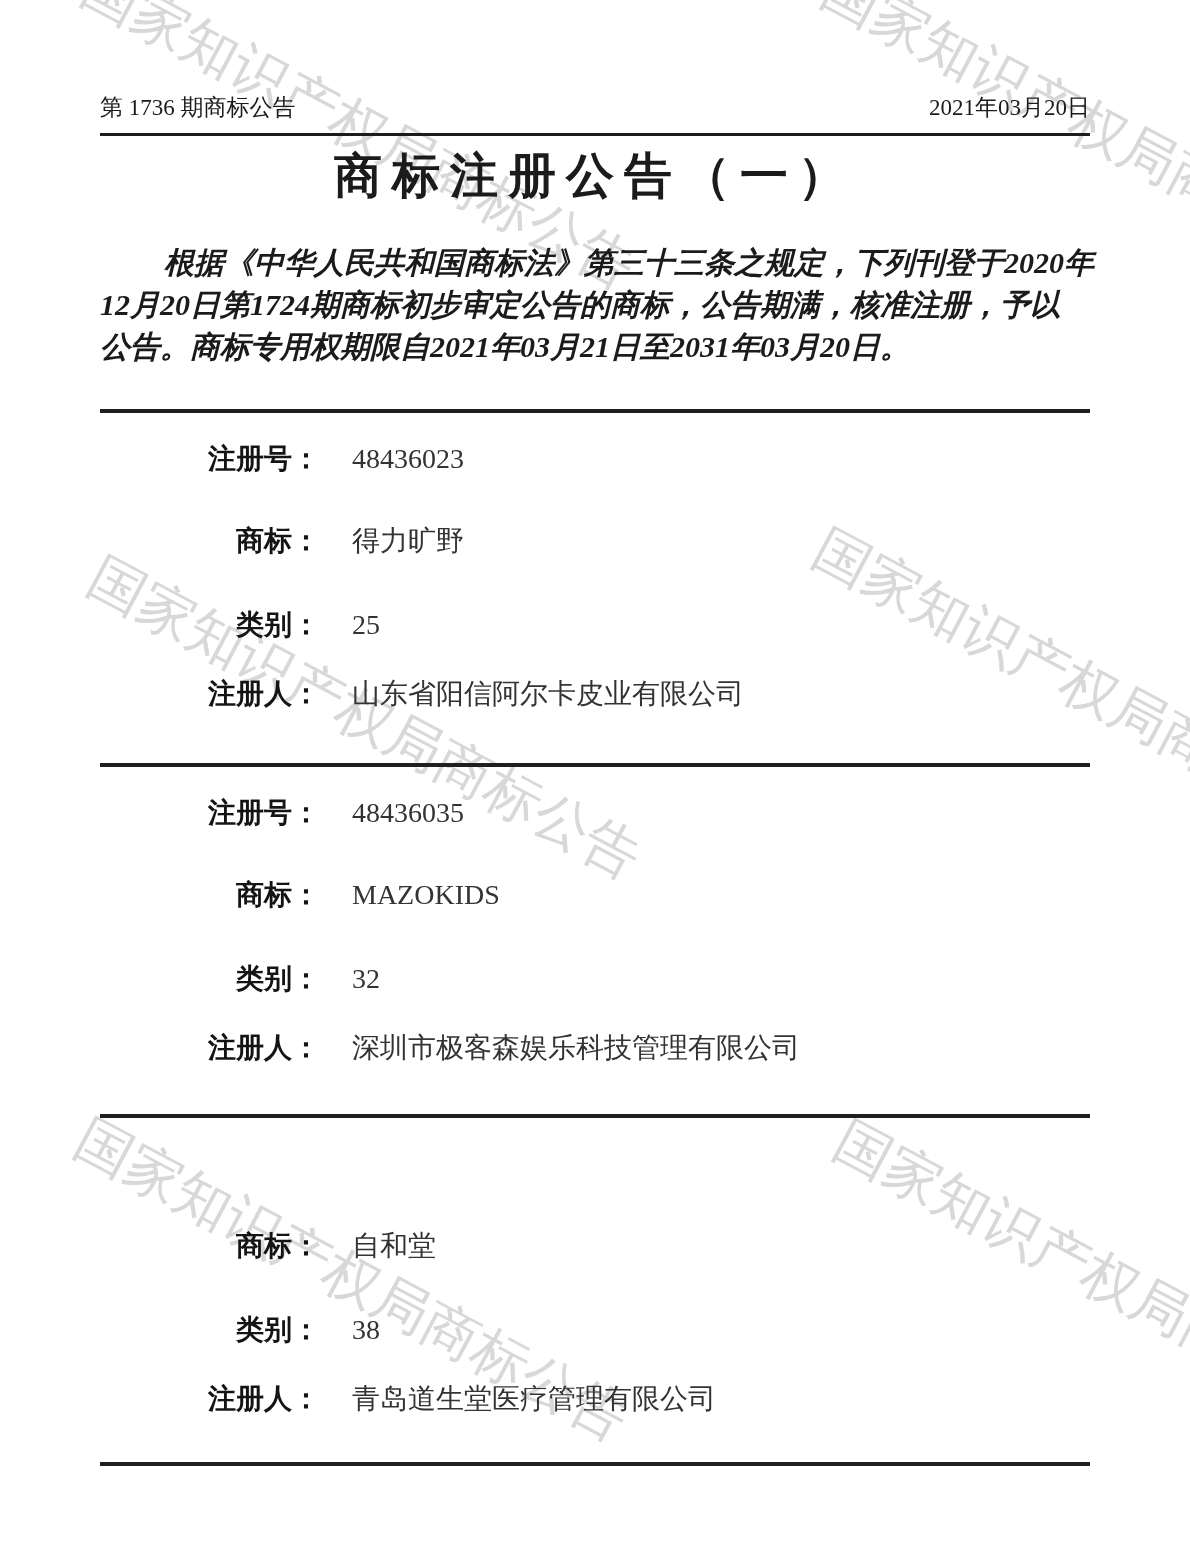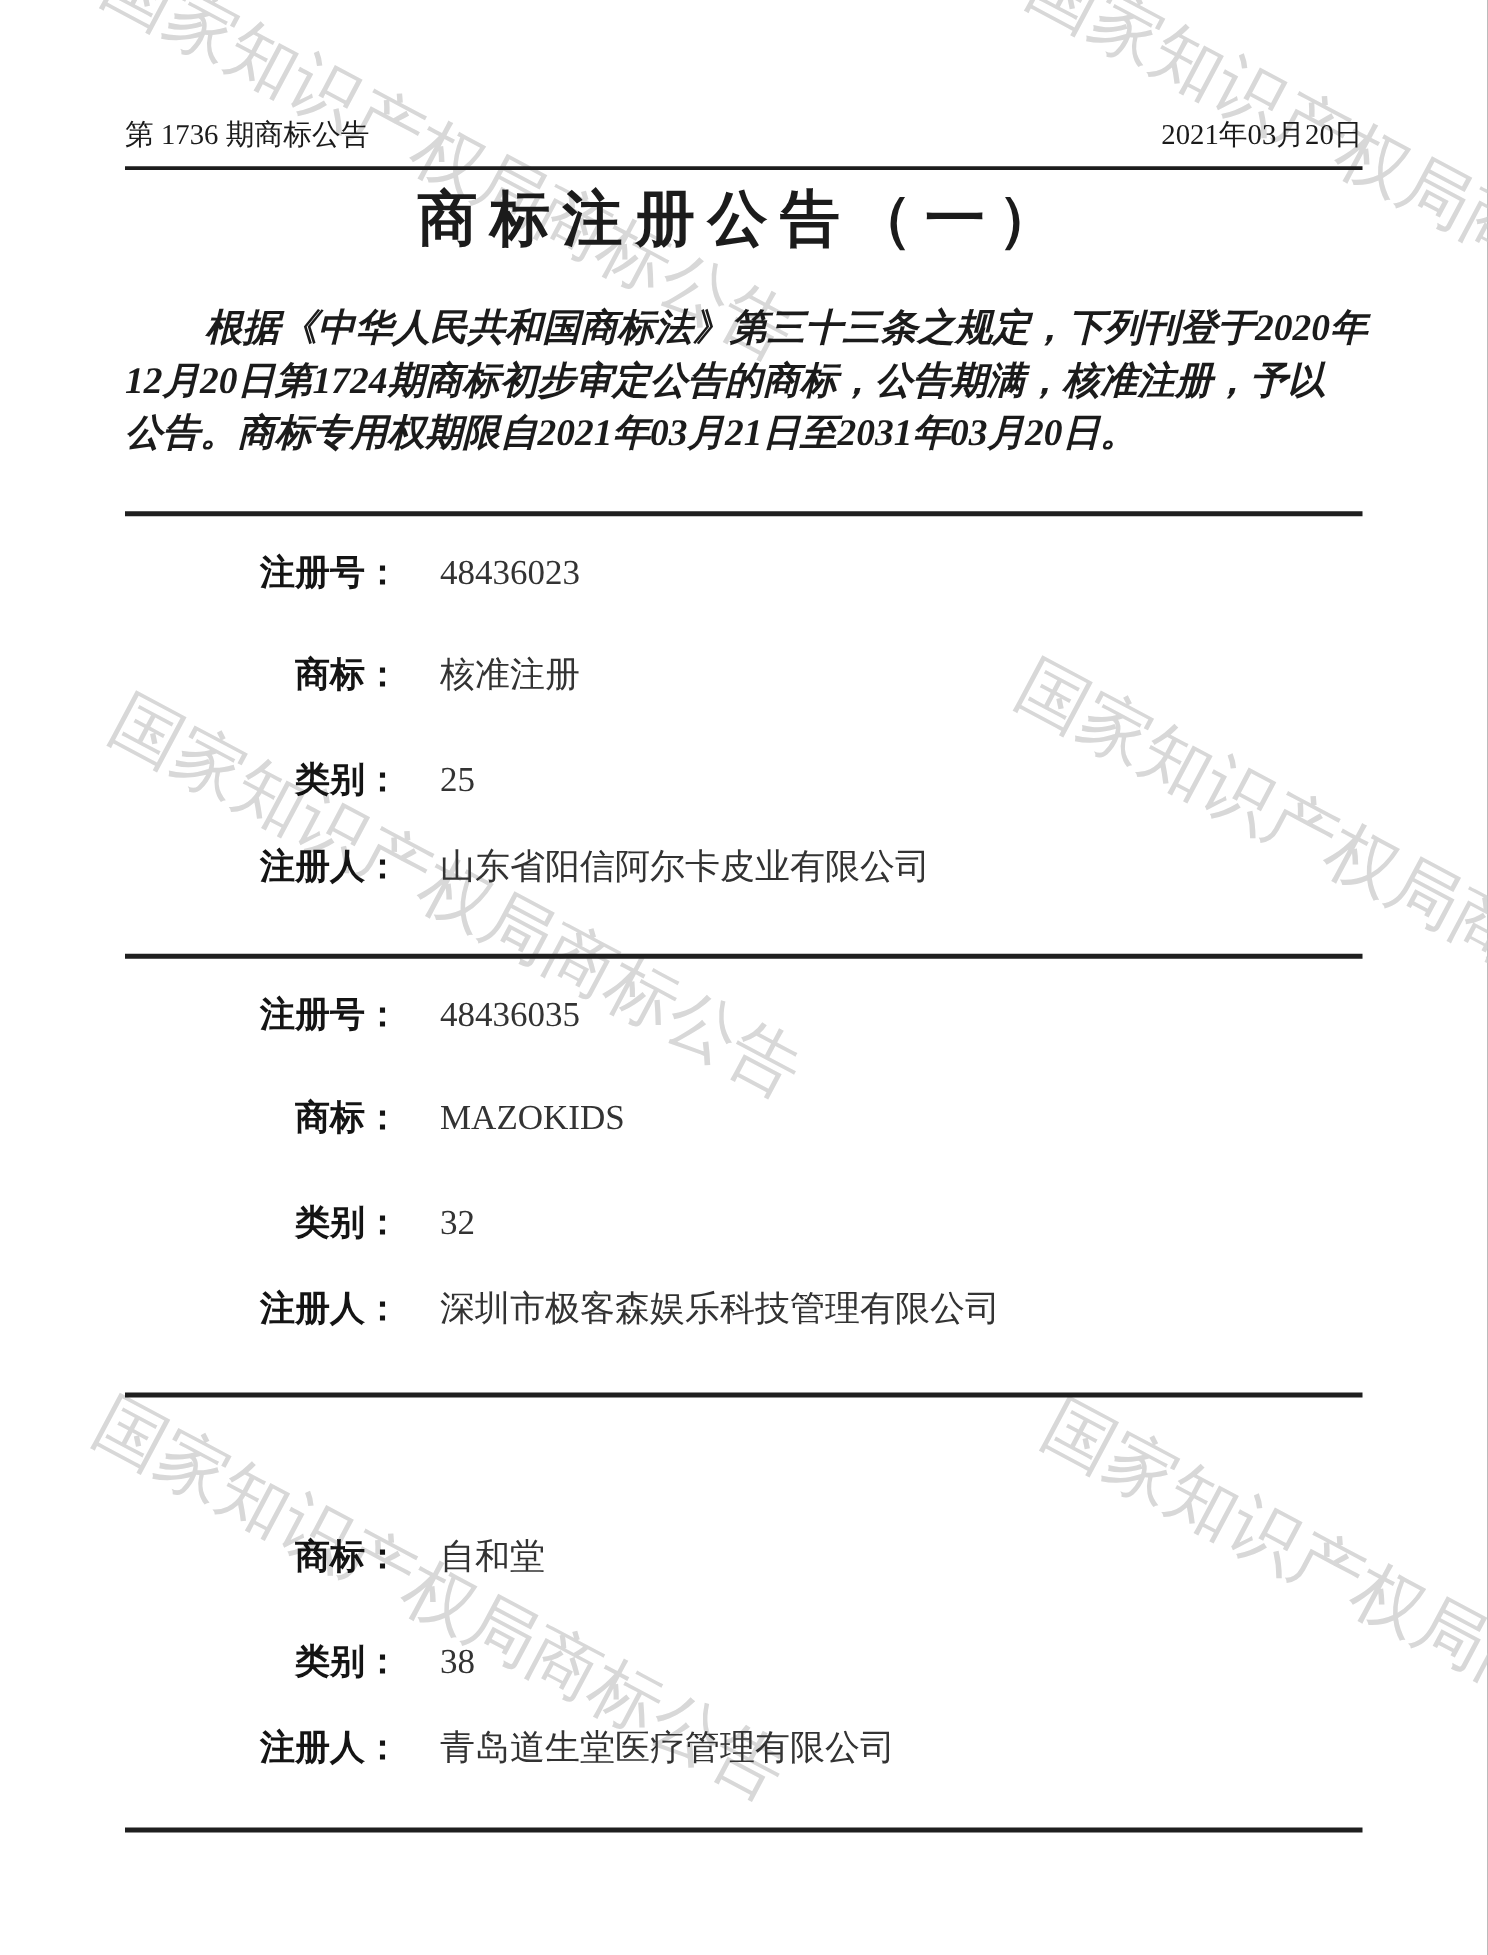--- a/index.html
+++ b/index.html
@@ -105,21 +105,21 @@
     <div class="line">12月20日第1724期商标初步审定公告的商标，公告期满，核准注册，予以</div>
     <div class="line">公告。商标专用权期限自2021年03月21日至2031年03月20日。</div>
   </div>
 
   <section class="entry" style="top:409px">
     <div class="entry-rule"></div>
     <div class="row r1">
       <span class="lbl">注册号：</span><span class="val">48436023</span>
     </div>
     <div class="row r2">
-      <span class="lbl">商标：</span><span class="val">核准注册</span>
+      <span class="lbl">商标：</span><span class="val">得力旷野</span>
     </div>
     <div class="row r3">
       <span class="lbl">类别：</span><span class="val">25</span>
     </div>
     <div class="row r4">
       <span class="lbl">注册人：</span><span class="val">山东省阳信阿尔卡皮业有限公司</span>
     </div>
   </section>
 
   <section class="entry" style="top:763px">

